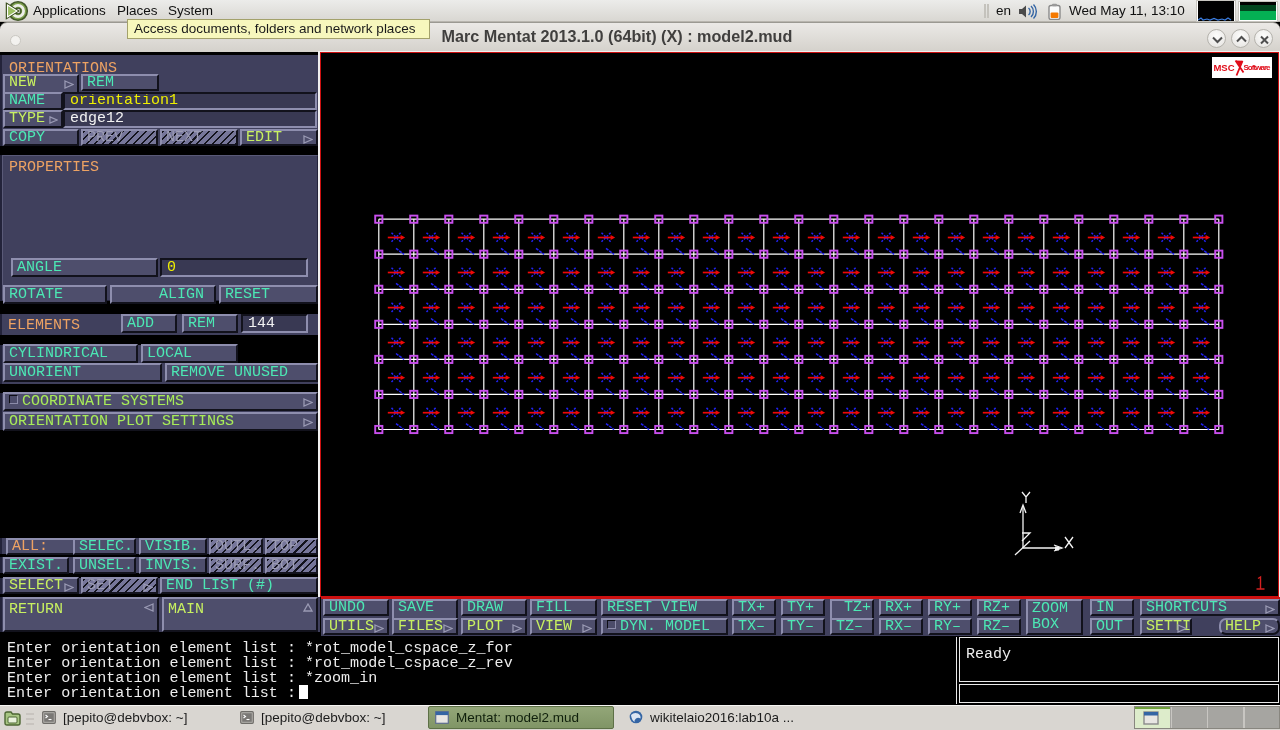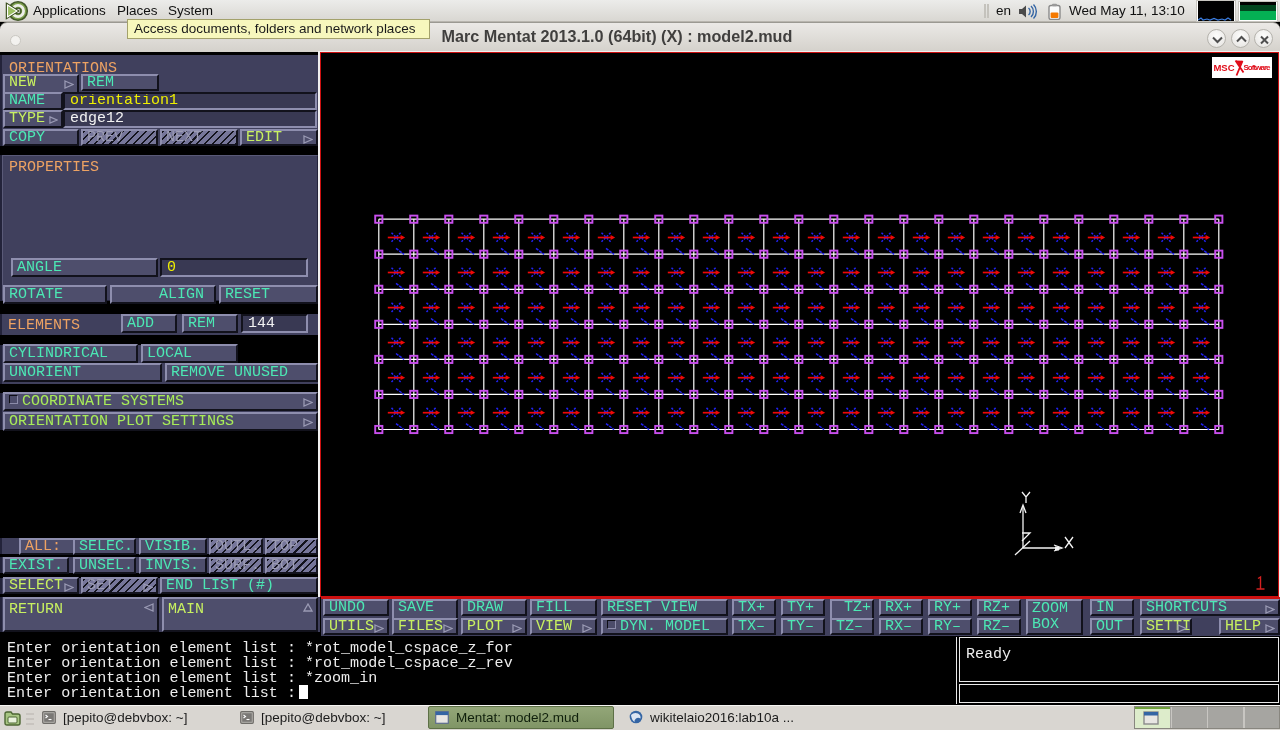--- a/index.html
+++ b/index.html
@@ -142,21 +142,21 @@
     <div class="btn teal" style="left:3px;top:344px;width:135px;height:19px;line-height:15px;">CYLINDRICAL</div>
     <div class="btn teal" style="left:141px;top:344px;width:97px;height:19px;line-height:15px;">LOCAL</div>
     <div class="btn teal" style="left:3px;top:363px;width:159px;height:19px;line-height:15px;">UNORIENT</div>
     <div class="btn teal" style="left:165px;top:363px;width:153px;height:19px;line-height:15px;">REMOVE UNUSED</div>
     <div class="btn grn" style="left:3px;top:392px;width:315px;height:19px;line-height:15px;"><span style="display:inline-block;width:9px;height:9px;background:#4c4c6a;border-top:1.5px solid #0e0e16;border-left:1.5px solid #0e0e16;border-bottom:1.5px solid #8c8caa;border-right:1.5px solid #8c8caa;margin-right:4px;vertical-align:1px"></span>COORDINATE SYSTEMS<svg class="arrr" width="10" height="9" viewBox="0 0 10 9">
         <path d="M1 1 L9 4.5 L1 8 Z" fill="none" stroke="#9a9ab4" stroke-width="1.3"></path>
       </svg></div>
     <div class="btn grn" style="left:3px;top:412px;width:315px;height:19px;line-height:15px;">ORIENTATION PLOT SETTINGS<svg class="arrr" width="10" height="9" viewBox="0 0 10 9">
         <path d="M1 1 L9 4.5 L1 8 Z" fill="none" stroke="#9a9ab4" stroke-width="1.3"></path>
       </svg></div>
-    <div class="btn orange" style="left:19px;top:538px;width:87px;height:17px;line-height:13px;">ALL:</div>
+    <div class="btn orange" style="left:6px;top:538px;width:87px;height:17px;line-height:13px;">ALL:</div>
     <div class="btn teal" style="left:73px;top:538px;width:63px;height:17px;line-height:13px;">SELEC.</div>
     <div class="btn teal" style="left:139px;top:538px;width:68px;height:17px;line-height:13px;">VISIB.</div>
     <div class="btn dis" style="left:209px;top:538px;width:54px;height:17px;line-height:13px;">OUTL.</div>
     <div class="btn dis" style="left:265px;top:538px;width:53px;height:17px;line-height:13px;">TOP</div>
     <div class="btn teal" style="left:3px;top:557px;width:66px;height:17px;line-height:13px;">EXIST.</div>
     <div class="btn teal" style="left:73px;top:557px;width:63px;height:17px;line-height:13px;">UNSEL.</div>
     <div class="btn teal" style="left:139px;top:557px;width:68px;height:17px;line-height:13px;">INVIS.</div>
     <div class="btn dis" style="left:209px;top:557px;width:54px;height:17px;line-height:13px;">SURF.</div>
     <div class="btn dis" style="left:265px;top:557px;width:53px;height:17px;line-height:13px;">BOT.</div>
     <div class="btn lime" style="left:3px;top:577px;width:76px;height:17px;line-height:13px;">SELECT<svg class="arrr" width="10" height="9" viewBox="0 0 10 9">
@@ -596,21 +596,21 @@
     <div class="btn teal" style="left:601px;top:618px;width:127px;height:17px;line-height:13px;"><span style="display:inline-block;width:9px;height:9px;background:#4c4c6a;border-top:1.5px solid #0e0e16;border-left:1.5px solid #0e0e16;border-bottom:1.5px solid #8c8caa;border-right:1.5px solid #8c8caa;margin-right:4px;vertical-align:1px"></span>DYN. MODEL</div>
     <div class="btn teal" style="left:1026px;top:599px;width:57px;height:36px;line-height:16px;">ZOOM<br>BOX</div>
     <div class="btn teal" style="left:1090px;top:599px;width:44px;height:17px;line-height:13px;">IN</div>
     <div class="btn teal" style="left:1090px;top:618px;width:44px;height:17px;line-height:13px;">OUT</div>
     <div class="btn teal" style="left:1140px;top:599px;width:140px;height:17px;line-height:13px;">SHORTCUTS<svg class="arrr" width="10" height="9" viewBox="0 0 10 9">
         <path d="M1 1 L9 4.5 L1 8 Z" fill="none" stroke="#9a9ab4" stroke-width="1.3"></path>
       </svg></div>
     <div class="btn lime" style="left:1140px;top:618px;width:52px;height:17px;line-height:13px;">SETTINGS<svg class="arrr" width="10" height="9" viewBox="0 0 10 9">
         <path d="M1 1 L9 4.5 L1 8 Z" fill="none" stroke="#9a9ab4" stroke-width="1.3"></path>
       </svg></div>
-    <div class="btn lime" style="left:1219px;top:618px;width:61px;height:17px;line-height:13px;">HELP<svg class="arrr" width="10" height="9" viewBox="0 0 10 9">
+    <div class="btn lime" style="left:1219px;top:618px;width:61px;height:17px;line-height:13px;border-radius:7px;">HELP<svg class="arrr" width="10" height="9" viewBox="0 0 10 9">
         <path d="M1 1 L9 4.5 L1 8 Z" fill="none" stroke="#9a9ab4" stroke-width="1.3"></path>
       </svg></div>
     <div class="abs" style="left:0px;top:636px;width:1280px;height:69px;background:#000;"></div>
     <div class="abs cons" style="left:7px;top:639px">Enter orientation element list : *rot_model_cspace_z_for</div>
     <div class="abs cons" style="left:7px;top:654px">Enter orientation element list : *rot_model_cspace_z_rev</div>
     <div class="abs cons" style="left:7px;top:669px">Enter orientation element list : *zoom_in</div>
     <div class="abs cons" style="left:7px;top:684px">Enter orientation element list : </div>
     <div class="abs" style="left:299px;top:685px;width:9px;height:14px;background:#fff"></div>
     <div class="abs" style="left:956px;top:637px;width:1px;height:67px;background:#e8e8e8;"></div>
     <div class="abs" style="left:959px;top:637px;width:320px;height:45px;border:1px solid #e8e8e8"></div>

